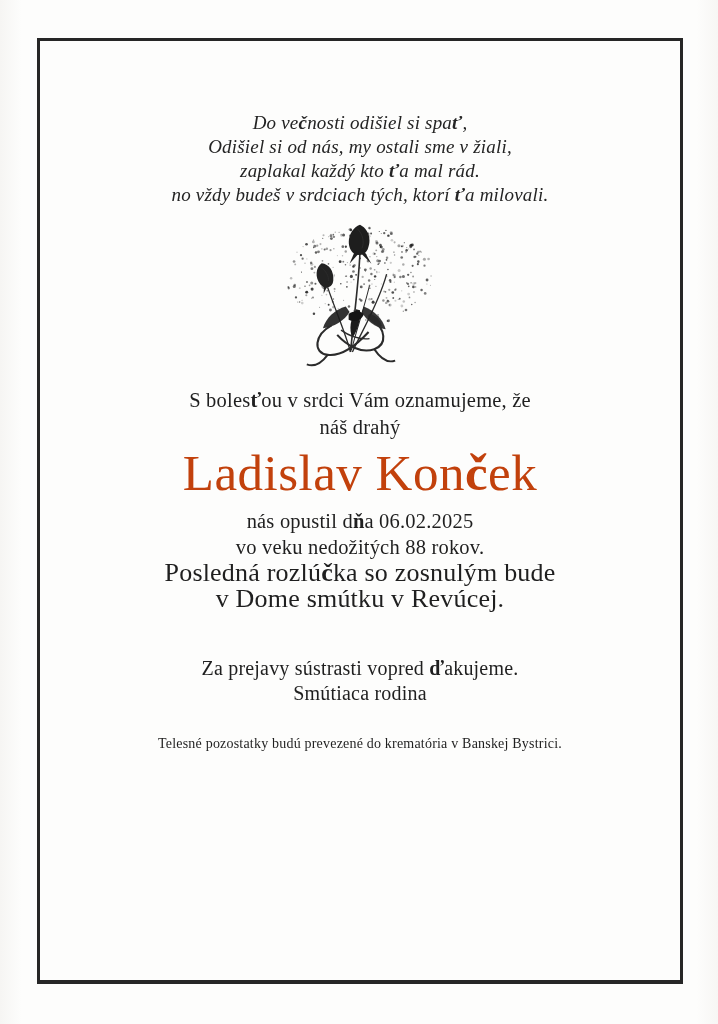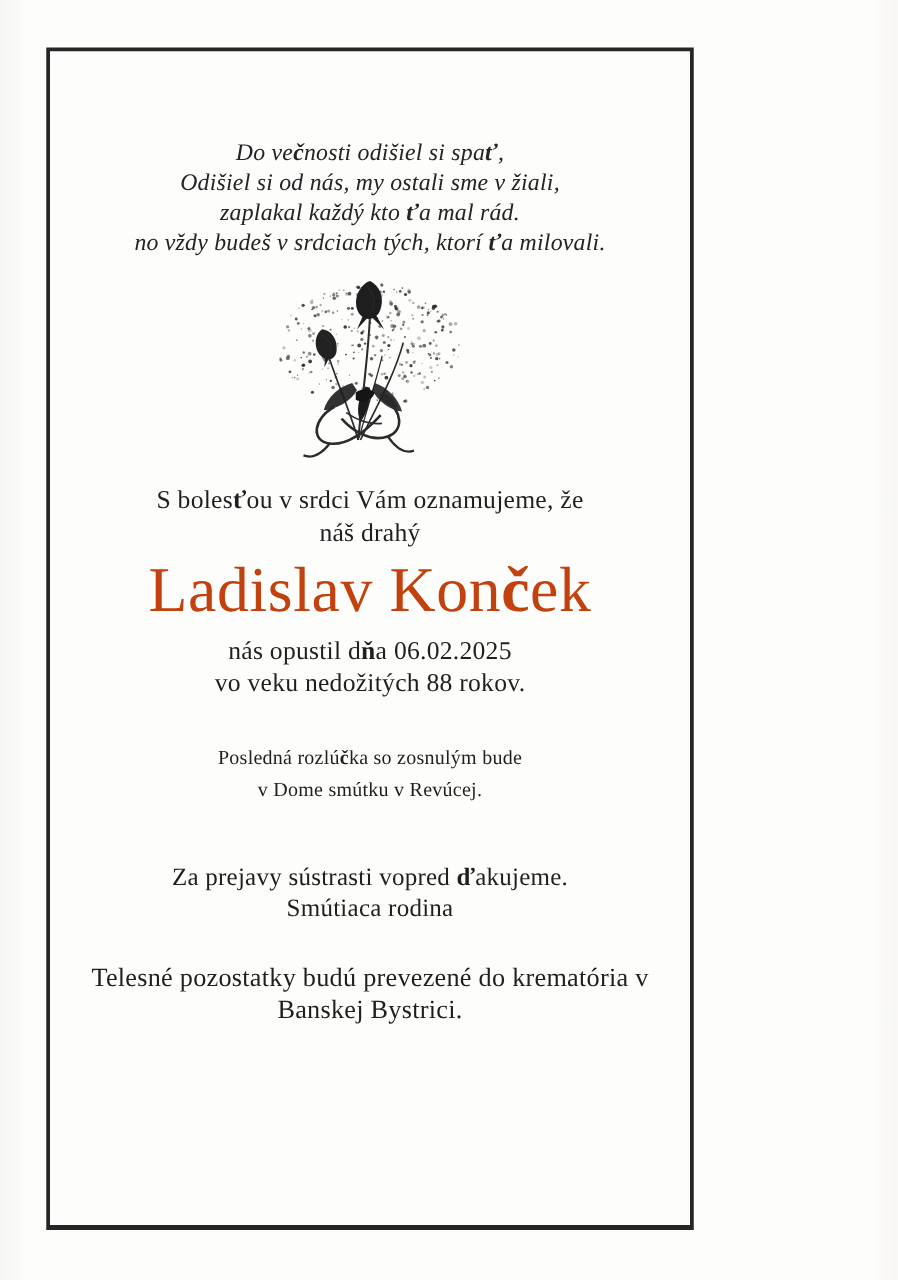--- a/index.html
+++ b/index.html
@@ -13,21 +13,21 @@
   }
   .sheet {
     position: relative;
     width: 718px;
     height: 1024px;
   }
   .frame {
     position: absolute;
     left: 37px;
     top: 38px;
-    width: 518px;
+    width: 646px;
     height: 946px;
     box-sizing: border-box;
     border: 3px solid #262626;
     border-bottom-width: 4px;
     background: #fdfdfc;
   }
   .content {
     position: relative;
     width: 100%;
     height: 100%;
@@ -60,34 +60,33 @@
     line-height: 60px;
     color: #c2410c;
     letter-spacing: 0.5px;
   }
   .death {
     margin-top: 5px;
     font-size: 20.5px;
     line-height: 26px;
   }
   .funeral {
-    margin-top: 34px;
-    font-size: 16px;
+    font-size: 26px;
     line-height: 26px;
     font-family: Liberation Serif, serif;
   }
   .condolence {
     margin-top: 44px;
     font-size: 20px;
     line-height: 25px;
     text-align: center;
   }
   .cremation {
     margin-top: 30px;
-    font-size: 21px;
+    font-size: 14px;
   }
   .dia b, b.d { font-weight: 700; }
   svg .stroke { fill: none; stroke: #2b2b2b; }
 </style>
 </head>
 <body>
 
 <div class="sheet">
   <div class="frame">
     <div class="content">

